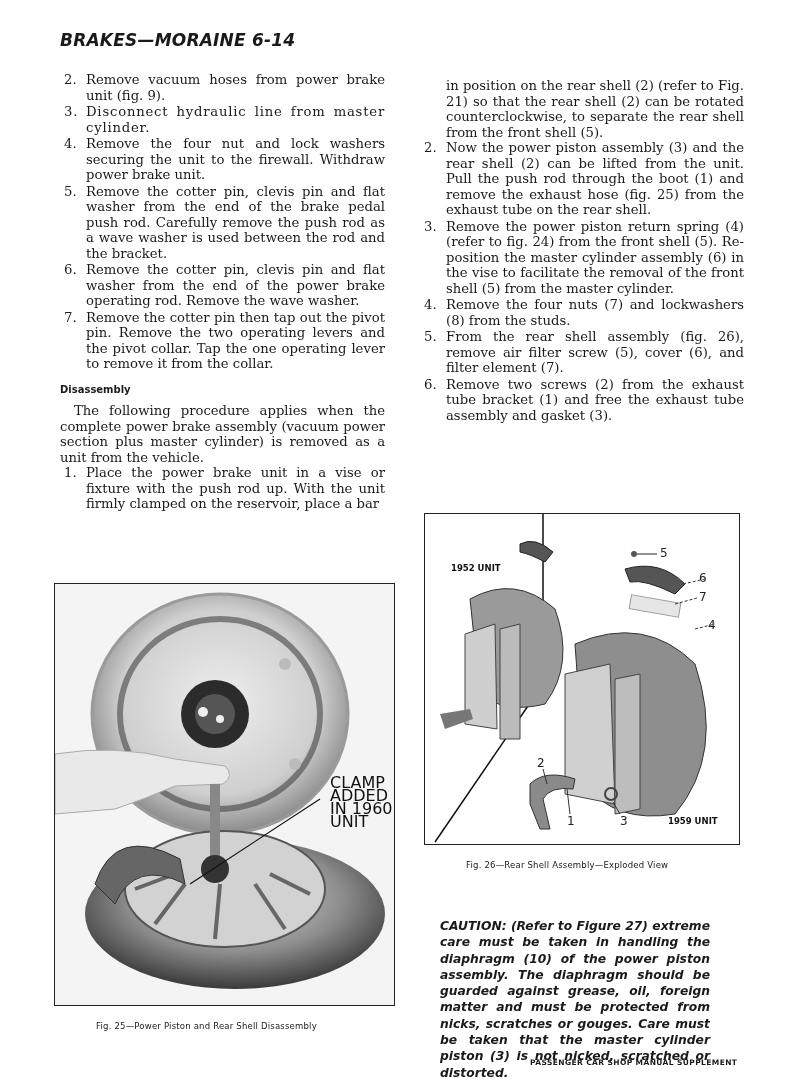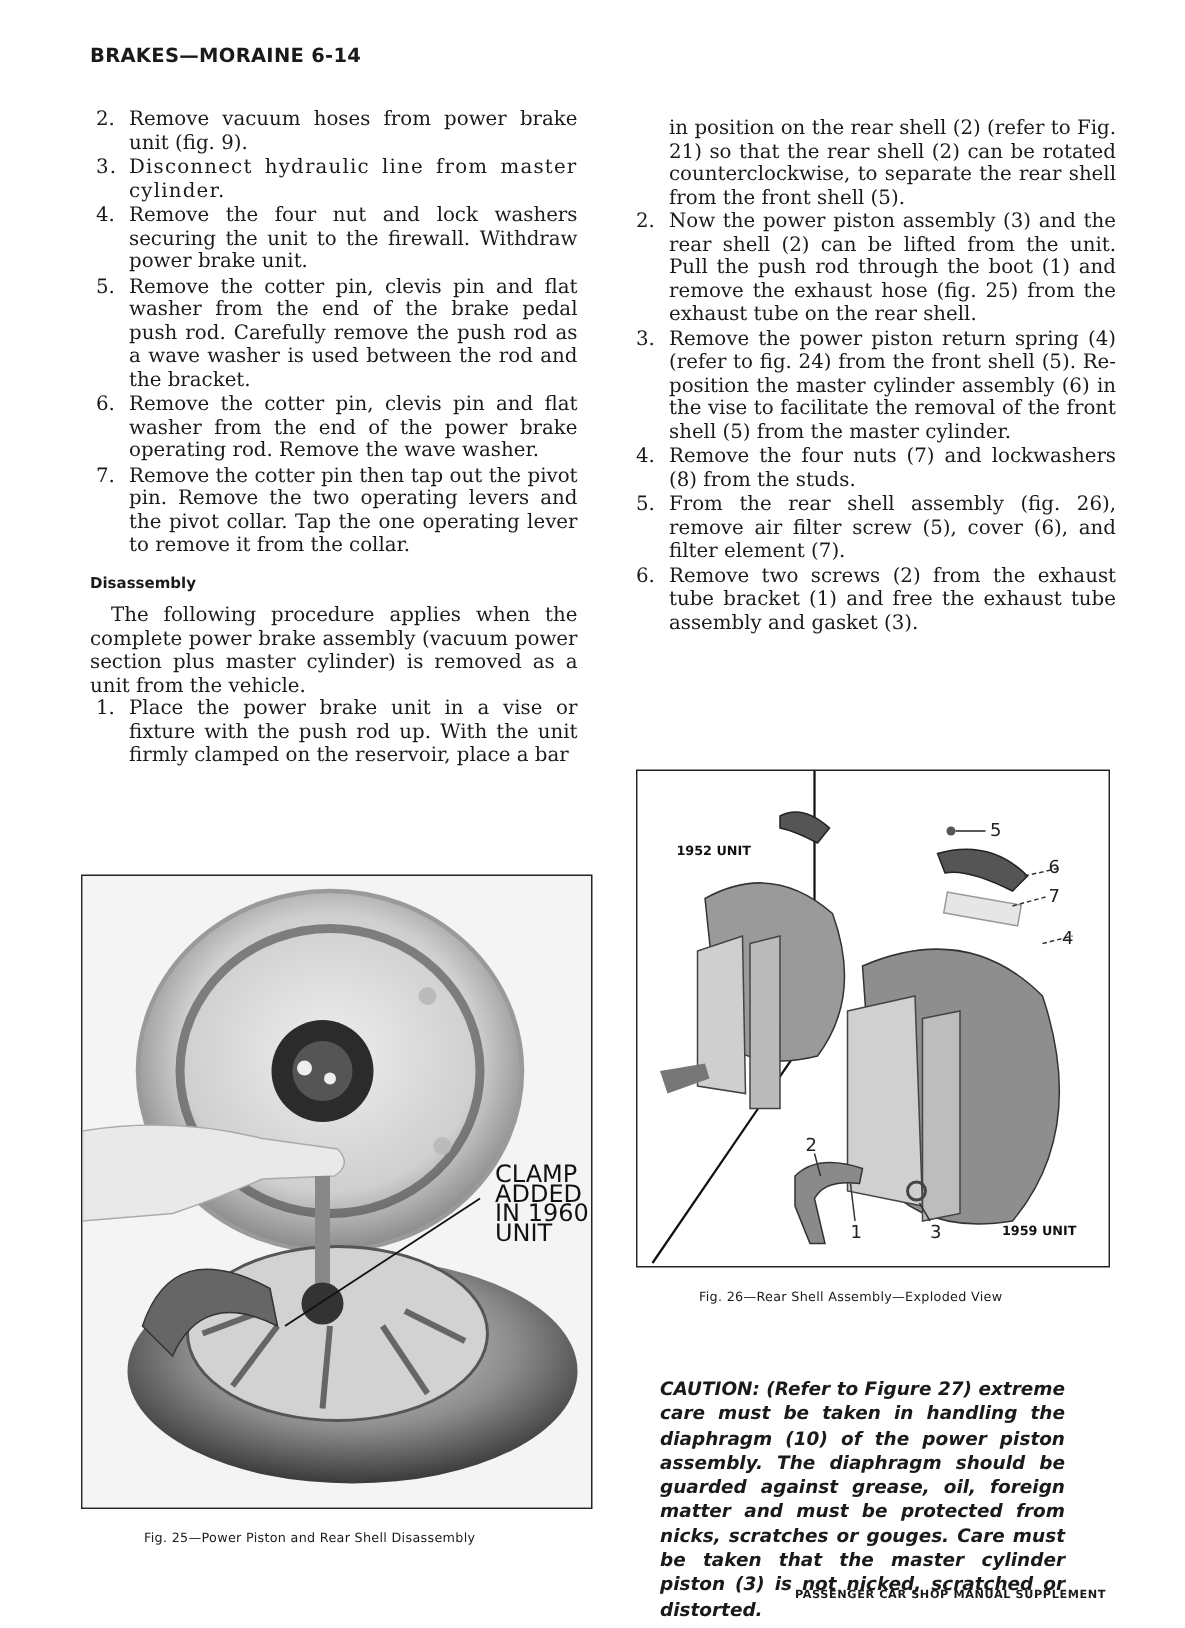--- a/index.html
+++ b/index.html
@@ -1,19 +1,19 @@
 <!DOCTYPE html>
 <html><head>
 <meta charset="utf-8">
 <style>
   html, body { margin:0; padding:0; background:#ffffff; }
   body { width:790px; height:1085px; position:relative; overflow:hidden; color:#1a1a1a;
          font-family:"DejaVu Serif", serif; }
   .header { position:absolute; left:60px; top:30px; font-family:"DejaVu Sans", sans-serif;
-            font-weight:bold; font-size:13px; letter-spacing:0.2px; }
+            font-weight:bold; font-size:17px; letter-spacing:0.2px;font-style:italic; }
   .col { position:absolute; font-size:13.2px; line-height:15.5px; text-align:justify; }
   .col-left { left:60px; top:72px; width:325px; }
   .col-right { left:446px; top:78px; width:298px; }
   .item { position:relative; padding-left:26px; margin-bottom:1px; }
   .item .num { position:absolute; left:4px; top:0; }
   .para-indent { text-indent:15px; padding-left:26px; }
   .heading { font-family:"DejaVu Sans", sans-serif; font-weight:bold; font-size:10px;
              margin:10px 0 6px 0; }
   .body-para { text-indent:14px; }
   .note { font-family:"DejaVu Sans", sans-serif; font-weight:bold; font-size:11px;

